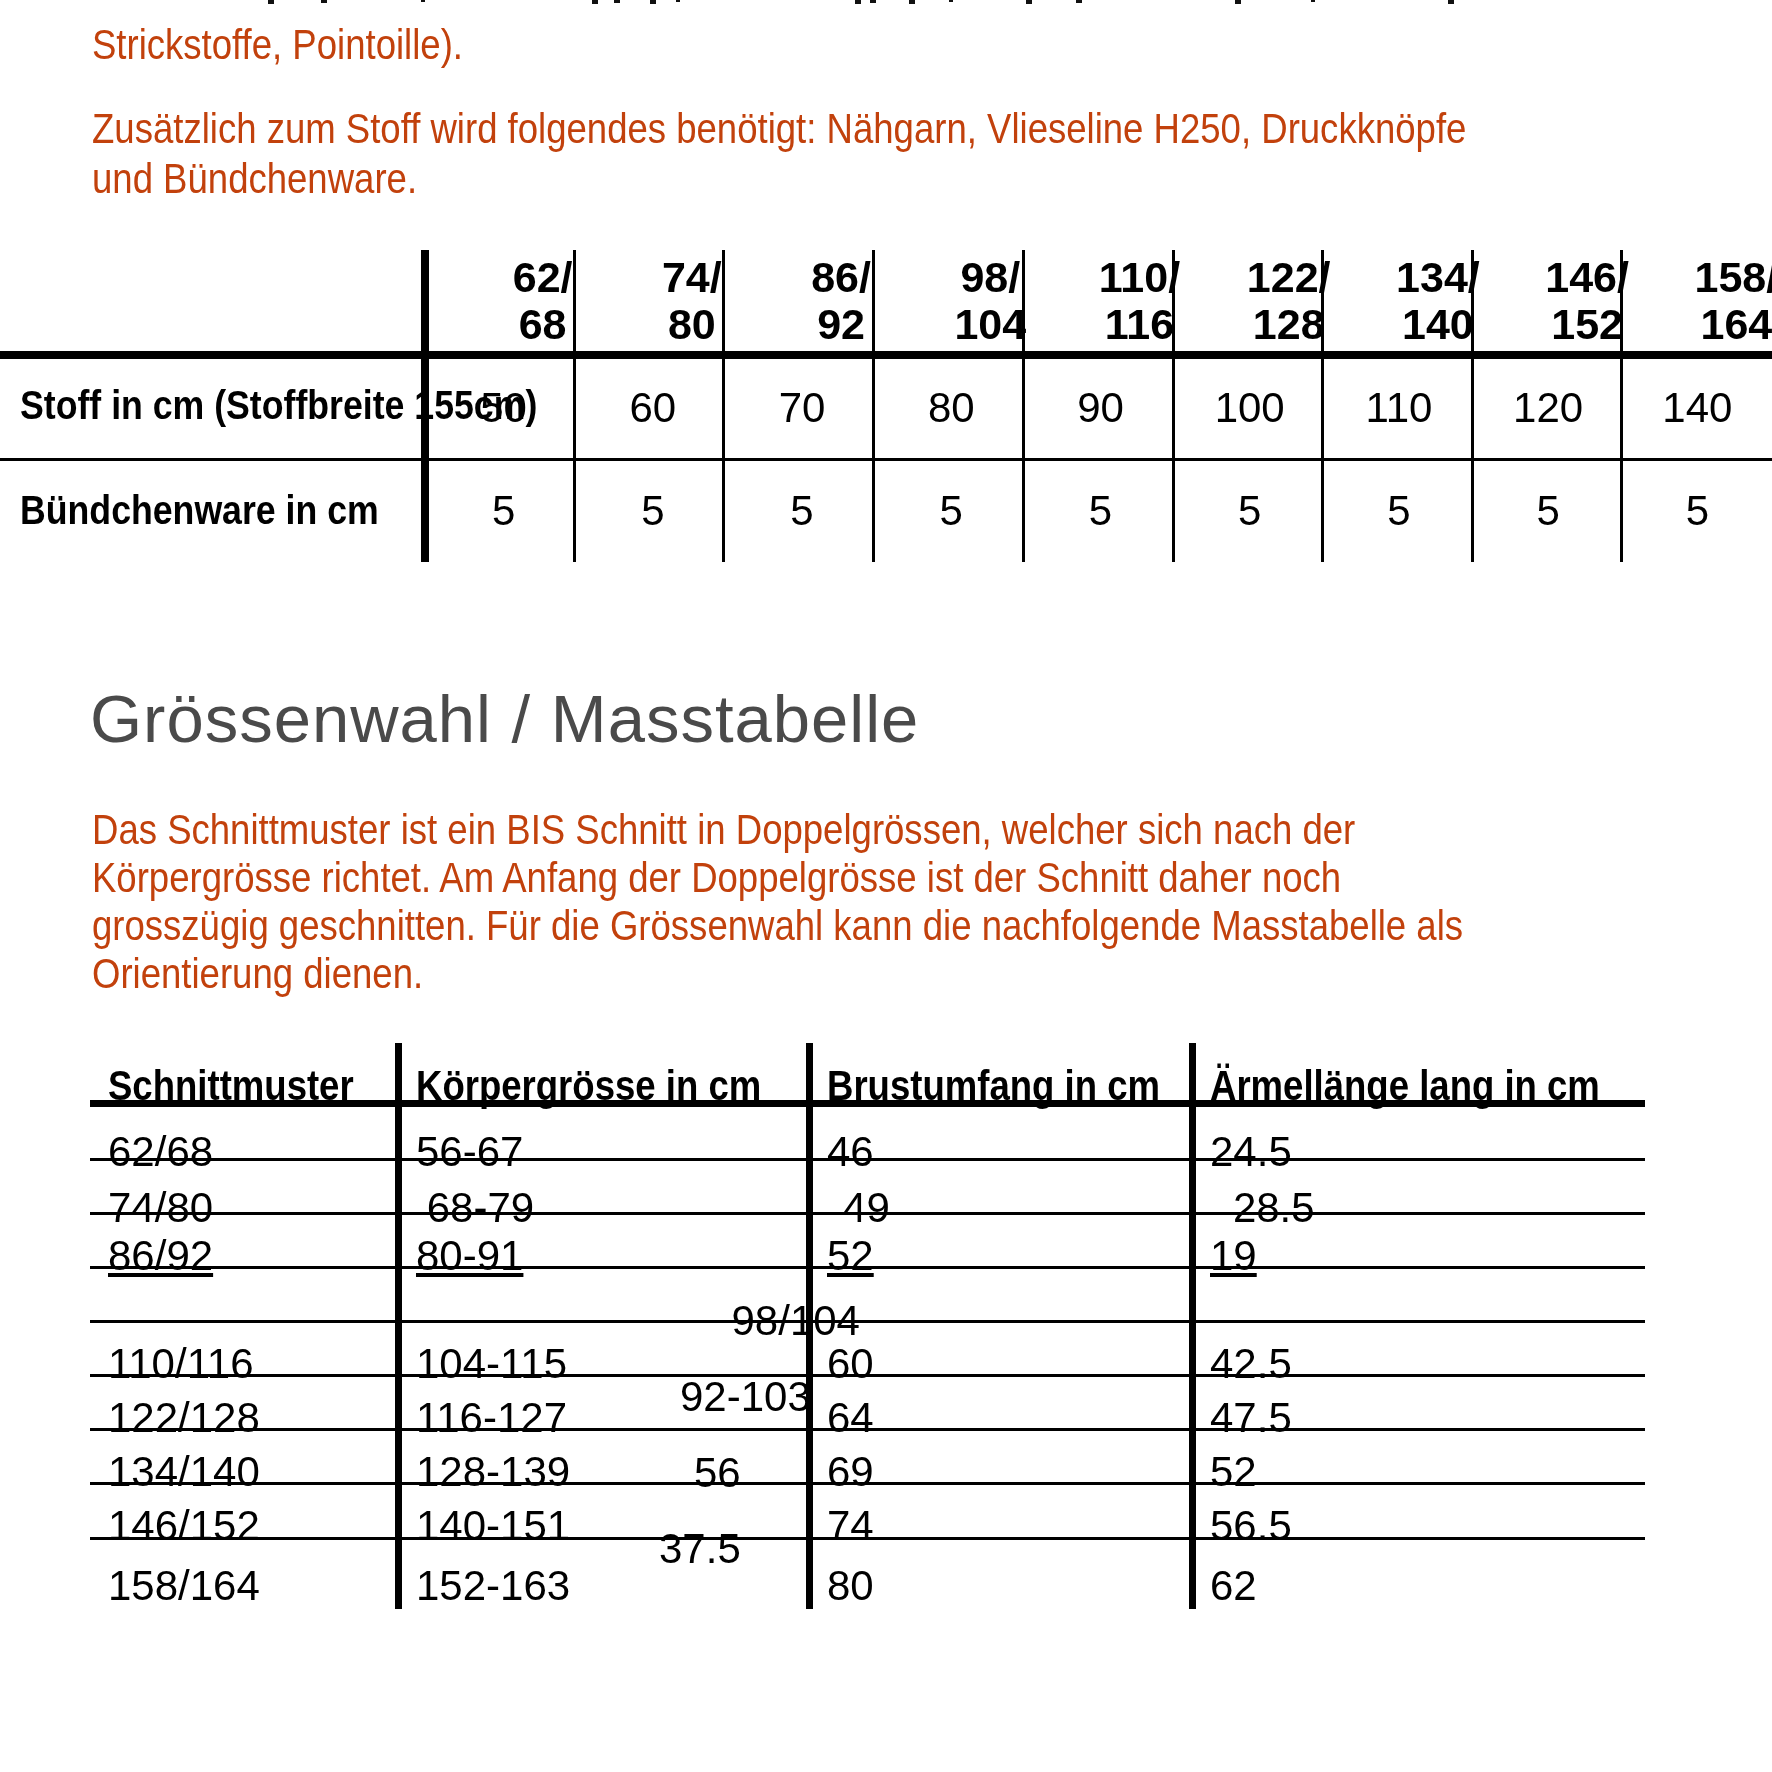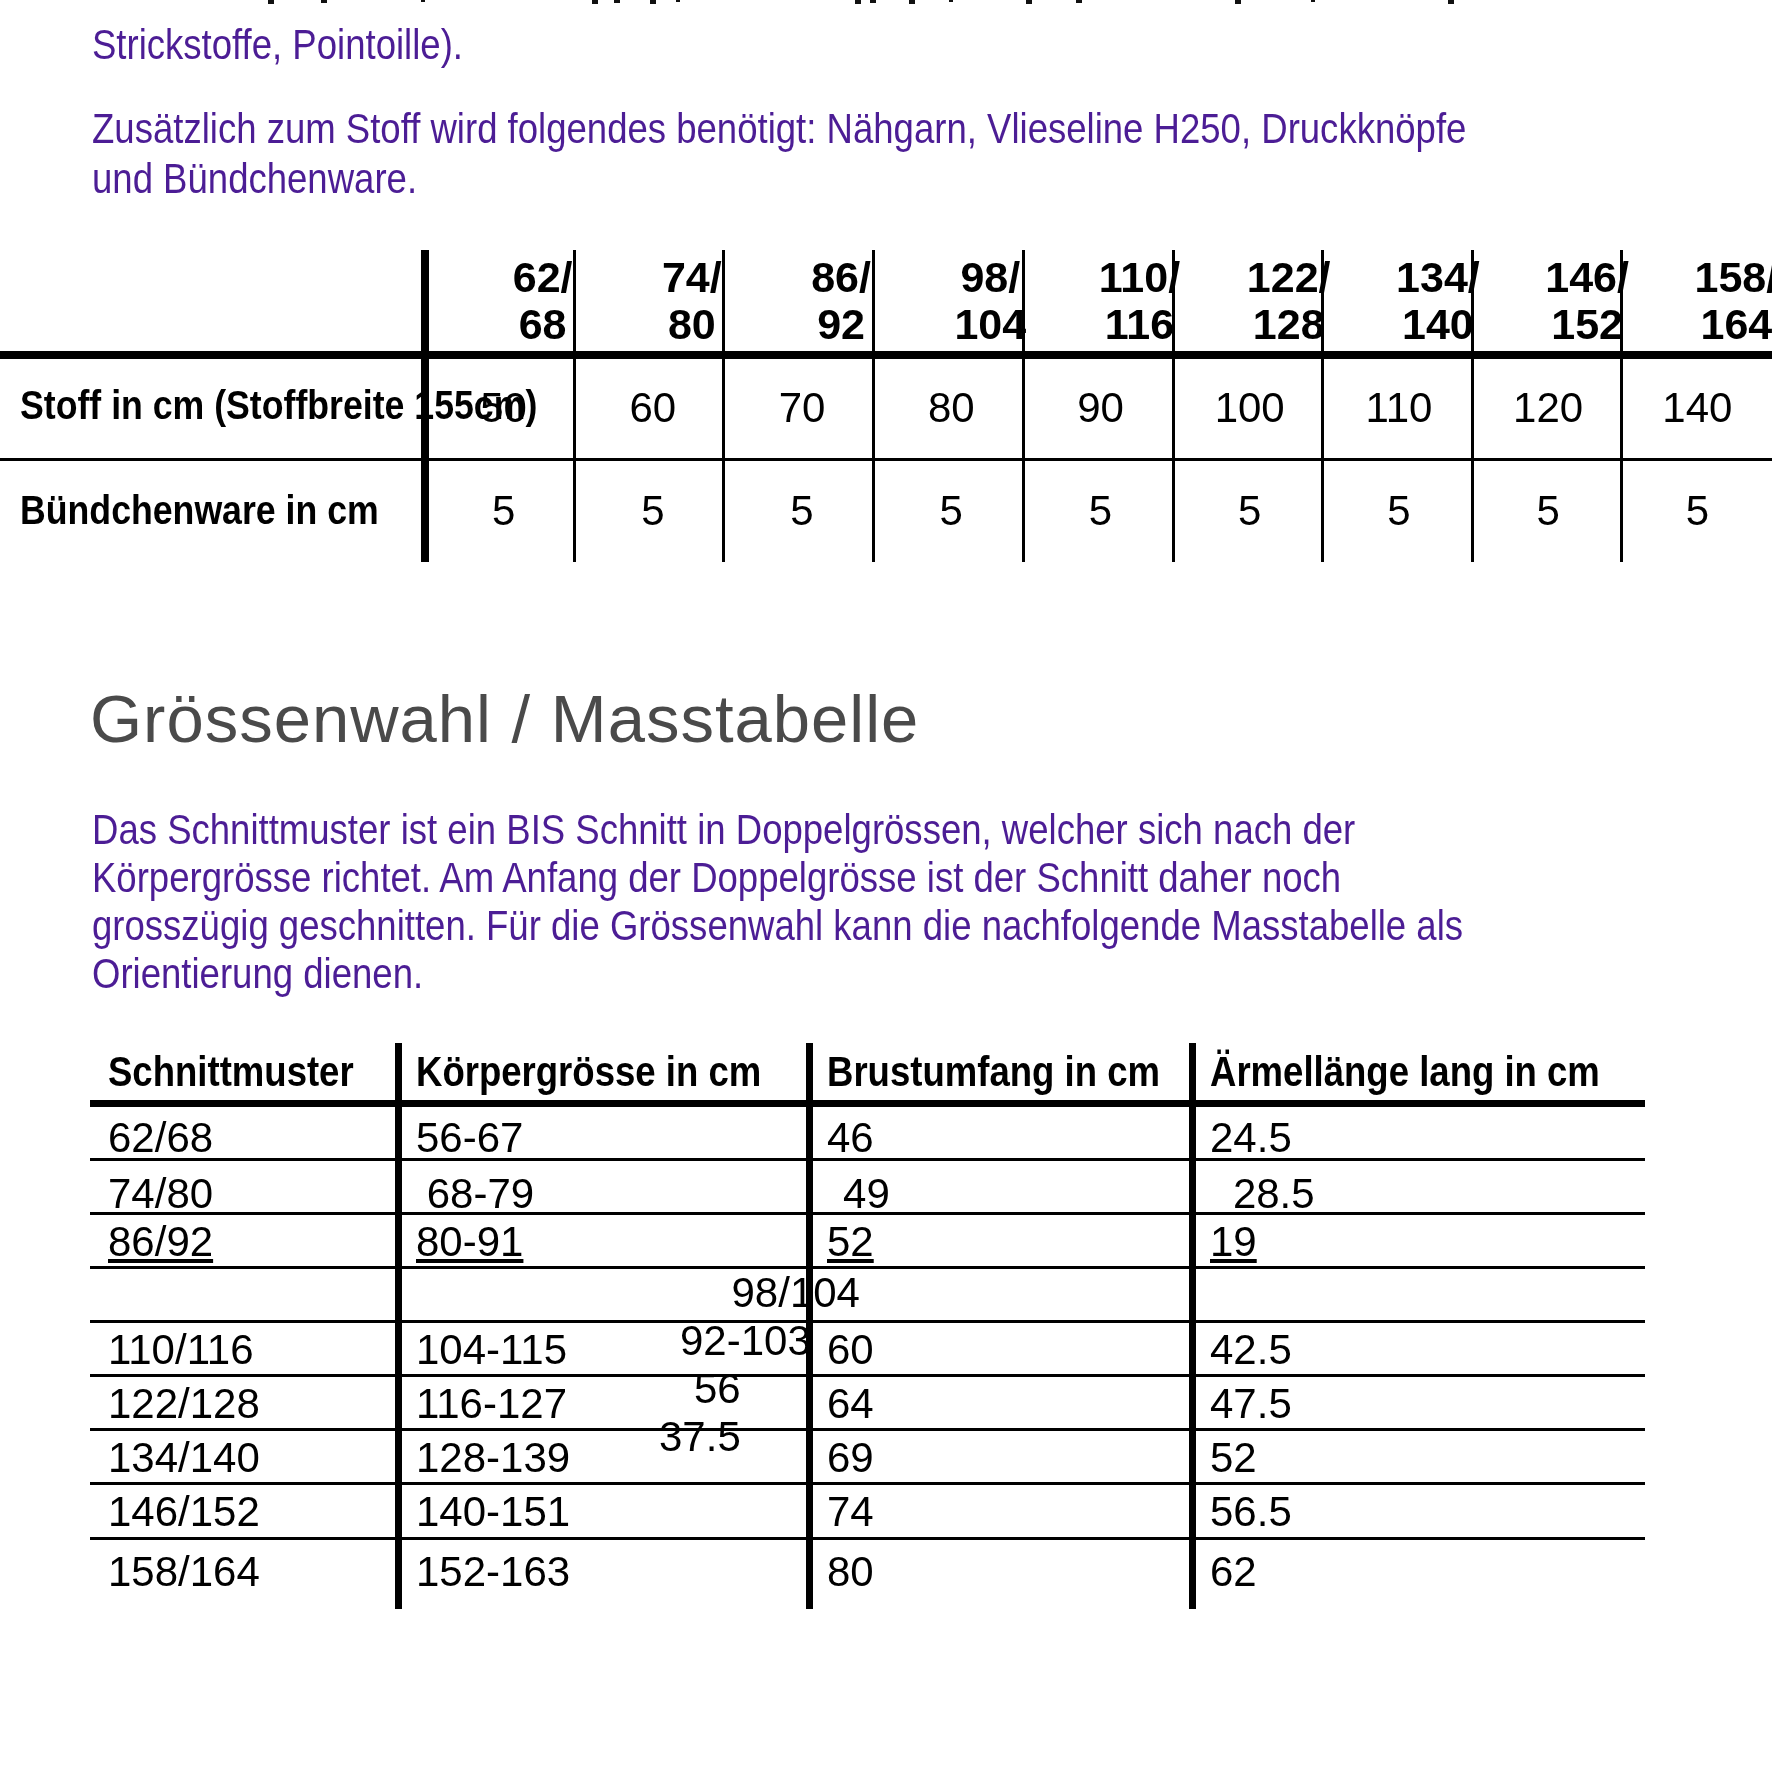--- a/index.html
+++ b/index.html
@@ -1,21 +1,21 @@
 <!DOCTYPE html>
 <html><head>
 <meta charset="utf-8">
 <style>
   html,body { margin:0; padding:0; background:#fff; }
   .page {
     position:relative; width:1772px; height:1772px; overflow:hidden;
     background:#ffffff; color:#000;
     font-family:"Liberation Sans","DejaVu Sans",sans-serif;
   }
-  .txt { position:absolute; font-size:42px; line-height:50px; color:#4c1d95; }
+  .txt { position:absolute; font-size:42px; line-height:50px; color:#c2410c; }
   .cond { display:inline-block; transform:scaleX(0.87); transform-origin:0 50%; white-space:nowrap; }
   .line { white-space:nowrap; }
 
   
   .frag {
     position:absolute; top:0; left:0; width:6px; height:5px; background:transparent;
     box-shadow:
       268px -1px 0 0 #111, 321px -2px 0 0 #111, 420px -2px 0 -1px #111,
       592px -1px 0 0 #111, 614px -2px 0 0 #111, 650px -1px 0 0 #111,
       675px -2px 0 -1px #111, 855px -1px 0 0 #111, 870px -2px 0 0 #111,
@@ -52,21 +52,21 @@
   }
   #t1-label-stoff { top:355px; height:100px; }
   #t1-label-buend { top:461px; height:99px; }
 
   
   .t2-hline { position:absolute; left:90px; width:1555px; background:#000; }
   .t2-hthick { top:1100px; height:7px; }
   .t2-hthin  { height:3px; }
   .t2-v { top:1043px; height:566px; width:7px; }
   .t2-row { position:absolute; left:90px; width:1555px; display:flex; align-items:center; }
-  .t2-row .c { box-sizing:border-box; padding-left:18px; font-size:42px; white-space:nowrap; }
+  .t2-row .c { box-sizing:border-box; padding-left:18px; font-size:42px; white-space:nowrap;margin-top:28px; }
   .cw1 { width:308px; } .cw2 { width:411px; } .cw3 { width:383px; } .cw4 { width:453px; }
   #t2-header { top:1043px; height:57px; font-weight:bold; }
 </style>
 </head>
 <body>
 
 <div class="page">
 
   <div class="frag"></div>
 

